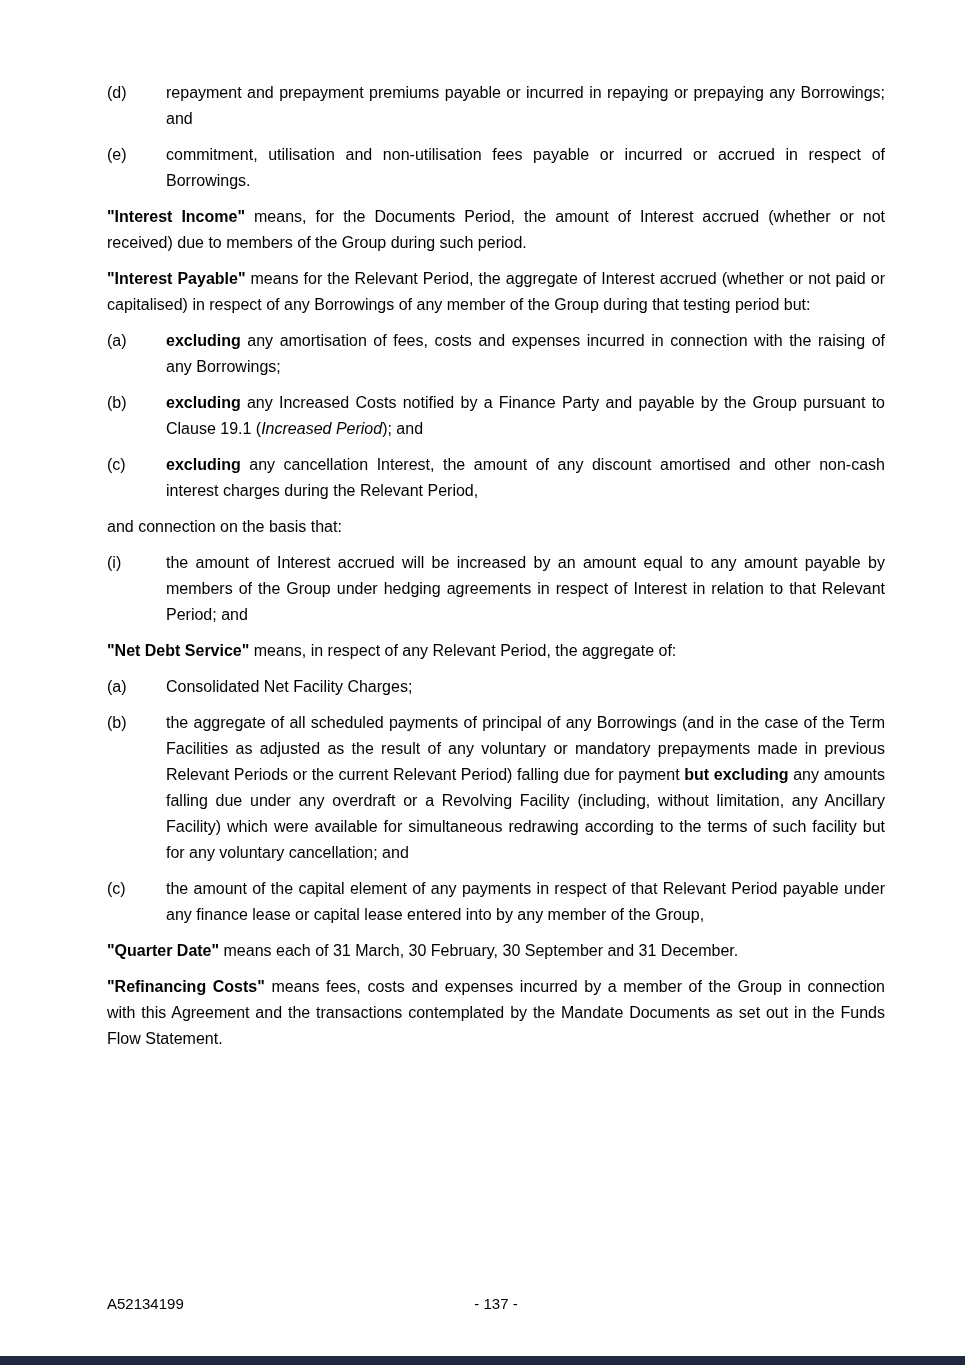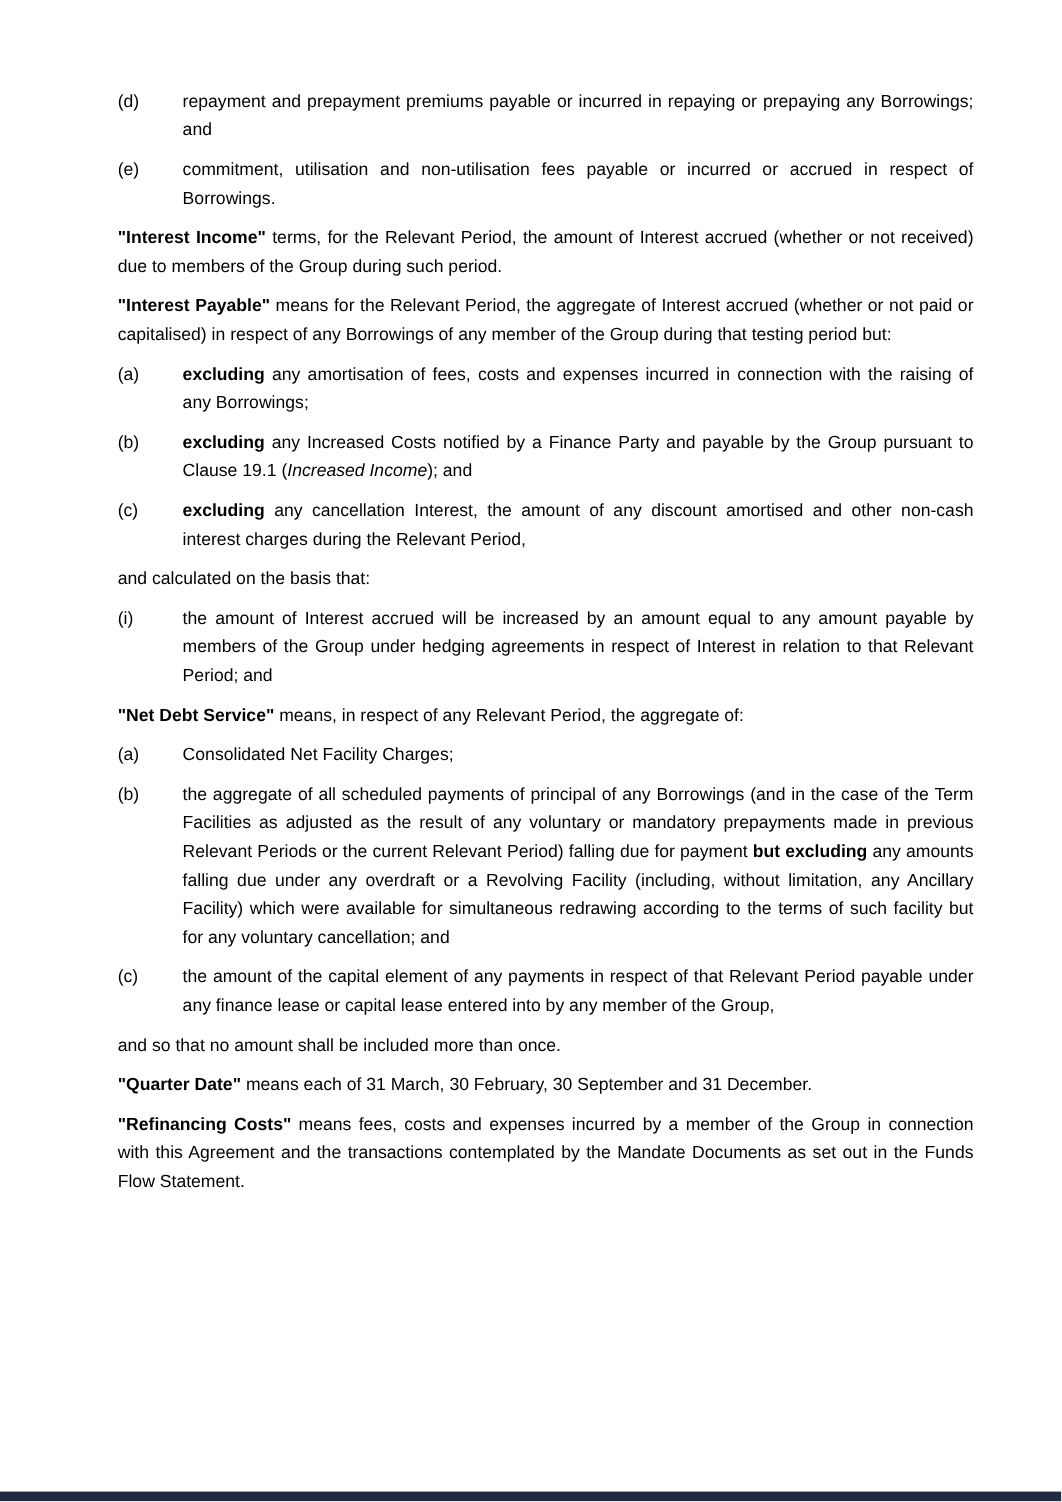--- a/index.html
+++ b/index.html
@@ -52,52 +52,55 @@
 <div class="page">
   <div class="content">
       <div class="block list-item">
         <span class="label">(d)</span>
         <span class="body"><span>repayment and prepayment premiums payable or incurred in repaying or prepaying any Borrowings; and</span></span>
       </div>
       <div class="block list-item">
         <span class="label">(e)</span>
         <span class="body"><span>commitment, utilisation and non-utilisation fees payable or incurred or accrued in respect of Borrowings.</span></span>
       </div>
-      <div class="block paragraph"><span class="b">"Interest Income"</span><span> terms, for the Relevant Period, the amount of Interest accrued (whether or not received) due to members of the Group during such period.</span></div>
+      <div class="block paragraph"><span class="b">"Interest Income"</span><span> means, for the Documents Period, the amount of Interest accrued (whether or not received) due to members of the Group during such period.</span></div>
       <div class="block paragraph"><span class="b">"Interest Payable"</span><span> means for the Relevant Period, the aggregate of Interest accrued (whether or not paid or capitalised) in respect of any Borrowings of any member of the Group during that testing period but:</span></div>
       <div class="block list-item">
         <span class="label">(a)</span>
         <span class="body"><span class="b">excluding</span><span> any amortisation of fees, costs and expenses incurred in connection with the raising of any Borrowings;</span></span>
       </div>
       <div class="block list-item">
         <span class="label">(b)</span>
-        <span class="body"><span class="b">excluding</span><span> any Increased Costs notified by a Finance Party and payable by the Group pursuant to Clause 19.1 (</span><span class="i">Increased Income</span><span>); and</span></span>
+        <span class="body"><span class="b">excluding</span><span> any Increased Costs notified by a Finance Party and payable by the Group pursuant to Clause 19.1 (</span><span class="i">Increased Period</span><span>); and</span></span>
       </div>
       <div class="block list-item">
         <span class="label">(c)</span>
         <span class="body"><span class="b">excluding</span><span> any cancellation Interest, the amount of any discount amortised and other non-cash interest charges during the Relevant Period,</span></span>
       </div>
-      <div class="block paragraph"><span>and calculated on the basis that:</span></div>
+      <div class="block paragraph"><span>and connection on the basis that:</span></div>
       <div class="block list-item">
         <span class="label">(i)</span>
         <span class="body"><span>the amount of Interest accrued will be increased by an amount equal to any amount payable by members of the Group under hedging agreements in respect of Interest in relation to that Relevant Period; and</span></span>
       </div>
       <div class="block paragraph"><span class="b">"Net Debt Service"</span><span> means, in respect of any Relevant Period, the aggregate of:</span></div>
       <div class="block list-item">
         <span class="label">(a)</span>
         <span class="body"><span>Consolidated Net Facility Charges;</span></span>
       </div>
       <div class="block list-item">
         <span class="label">(b)</span>
         <span class="body"><span>the aggregate of all scheduled payments of principal of any Borrowings (and in the case of the Term Facilities as adjusted as the result of any voluntary or mandatory prepayments made in previous Relevant Periods or the current Relevant Period) falling due for payment </span><span class="b">but excluding</span><span> any amounts falling due under any overdraft or a Revolving Facility (including, without limitation, any Ancillary Facility) which were available for simultaneous redrawing according to the terms of such facility but for any voluntary cancellation; and</span></span>
       </div>
       <div class="block list-item">
         <span class="label">(c)</span>
         <span class="body"><span>the amount of the capital element of any payments in respect of that Relevant Period payable under any finance lease or capital lease entered into by any member of the Group,</span></span>
       </div>
-      <div class="block paragraph"><span>and so that no amount shall be included more than once.</span></div>
       <div class="block paragraph"><span class="b">"Quarter Date"</span><span> means each of 31 March, 30 February, 30 September and 31 December.</span></div>
       <div class="block paragraph"><span class="b">"Refinancing Costs"</span><span> means fees, costs and expenses incurred by a member of the Group in connection with this Agreement and the transactions contemplated by the Mandate Documents as set out in the Funds Flow Statement.</span></div>
     </div>
 
+  <div class="footer">
+    <span class="doc-ref">A52134199</span>
+    <span class="page-num">- 137 -</span>
+  </div>
 
   <div class="bottom-bar" style="background: rgb(31, 41, 64);"></div>
 </div>
 
 </body></html>

